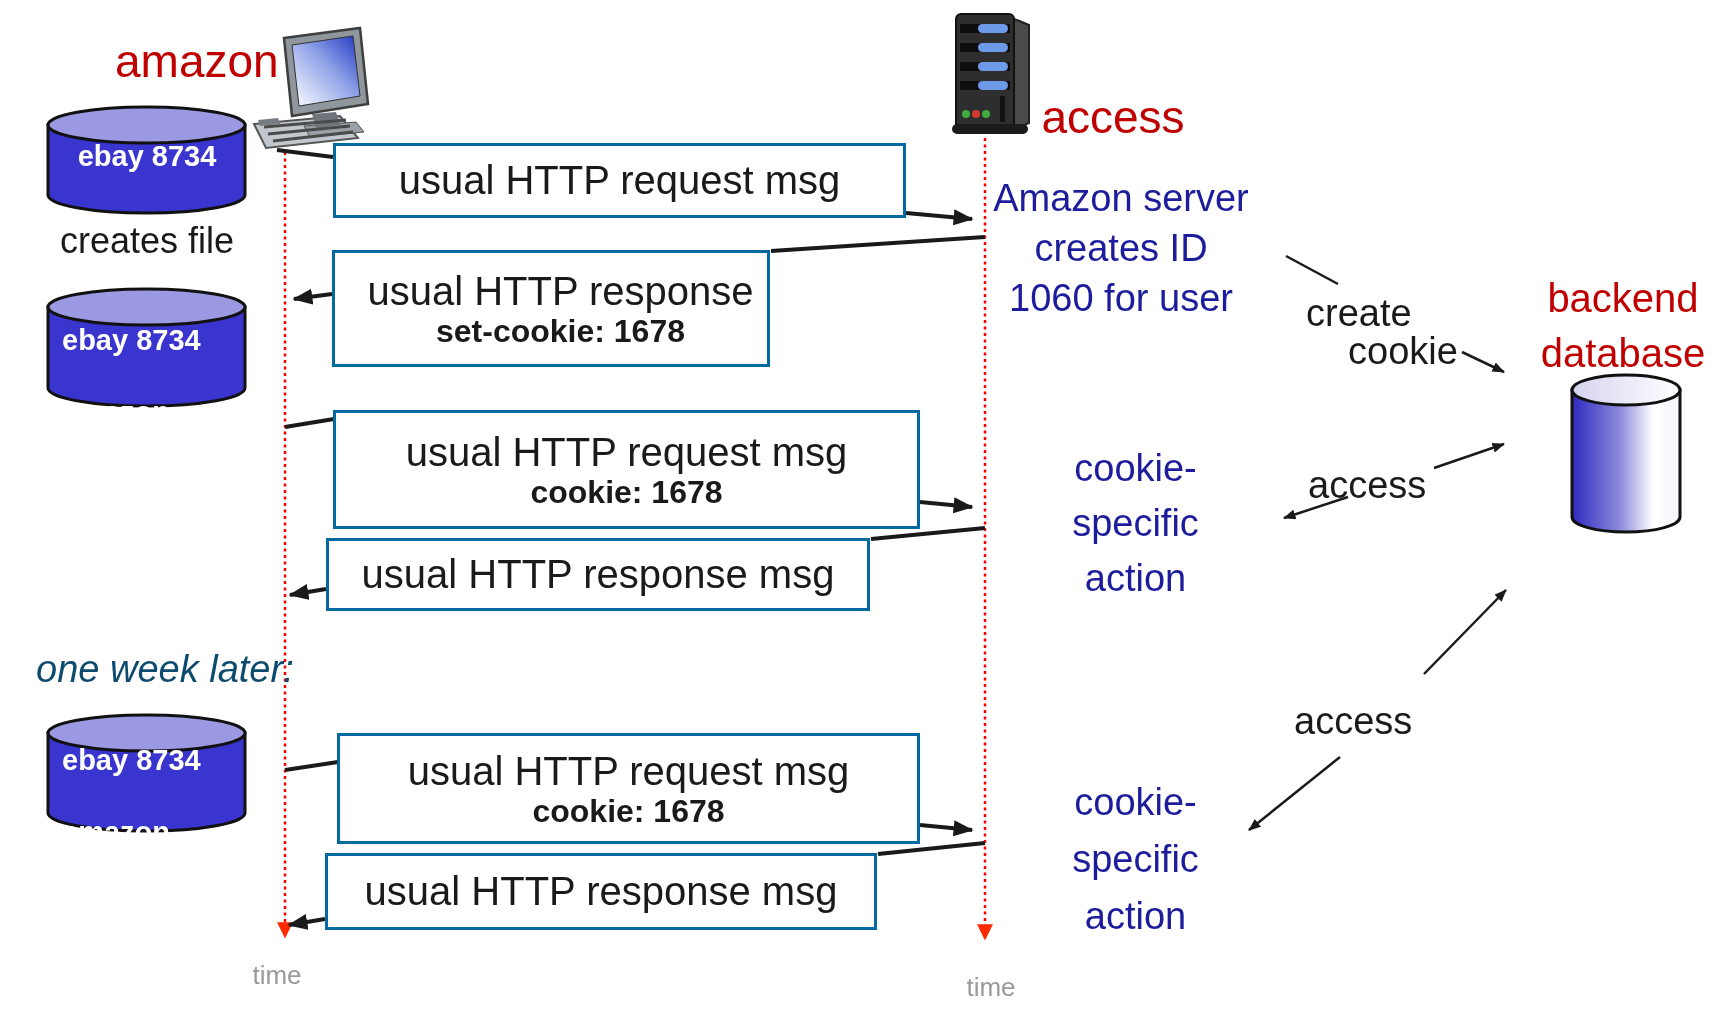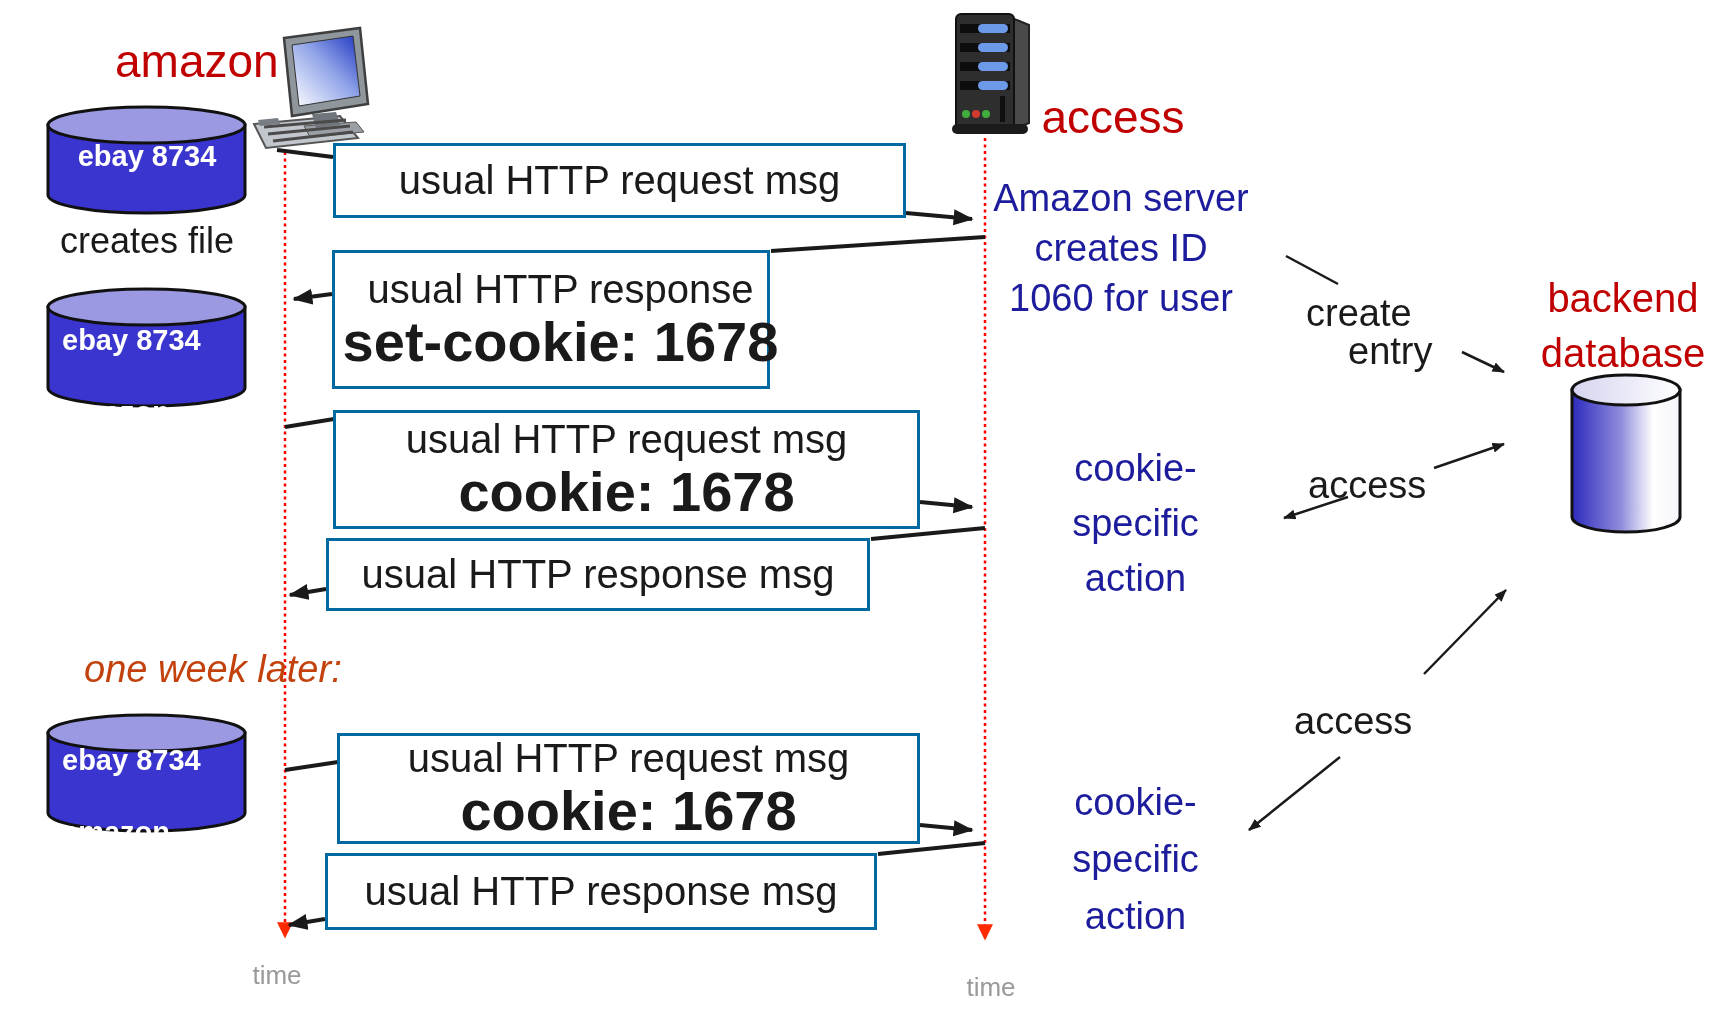--- a/index.html
+++ b/index.html
@@ -9,30 +9,30 @@
   }
   .stage svg.overlay{position:absolute;left:0;top:0;z-index:0;}
   .txt{position:absolute;z-index:2;white-space:nowrap;}
   .pre{white-space:pre-line;}
   .center{text-align:center;}
   .actor{font-size:46px;color:#c00000;}
   .note-blue{font-size:38px;line-height:50px;color:#1c1c9c;}
   .side-label{font-size:38px;color:#1a1a1a;}
   .db-label{font-size:40px;line-height:55px;color:#c00000;}
   .plain-label{font-size:36px;color:#1a1a1a;}
-  .italic-label{font-size:38px;font-style:italic;color:#c2410c;margin-left:48px;}
+  .italic-label{font-size:38px;font-style:italic;color:#0c4a6e;}
   .time-label{font-size:26px;color:#9a9a9a;}
   .jar-text{font-size:29px;font-weight:bold;color:#ffffff;line-height:36px;z-index:3;}
   .msg-box{
     position:absolute;z-index:2;background:#ffffff;border:3px solid #0369a1;
     box-sizing:border-box;display:flex;flex-direction:column;justify-content:center;
     align-items:center;
   }
   .m-line{font-size:40px;line-height:1.12;color:#1a1a1a;white-space:nowrap;}
-  .m-bold{font-size:56px;line-height:1.08;font-weight:bold;color:#1a1a1a;white-space:nowrap;}
+  .m-bold{font-size:32px;line-height:1.08;font-weight:bold;color:#1a1a1a;white-space:nowrap;}
   .life{stroke:#ff0000;stroke-width:2.5;stroke-dasharray:3 3.5;fill:none;}
   .msg{stroke:#1a1a1a;stroke-width:4;fill:none;}
   .thin{stroke:#1a1a1a;stroke-width:2.5;fill:none;}
   .cyl{stroke:#111111;stroke-width:3;}
 </style>
 </head>
 <body>
 
 <div class="stage">
 
@@ -143,21 +143,21 @@
   <div class="txt jar-text pre" style="left:62px;top:322px;width:180px;"><span>ebay 8734</span><br>
        <span>amazon 1678</span></div>
   <div class="txt jar-text pre" style="left:62px;top:742px;width:180px;"><span>ebay 8734</span><br>
        <span>amazon 1678</span></div>
 
   <div class="txt italic-label" style="left:36px;top:648px;">one week later:</div>
 
   <div class="msg-box" style="left:333px;top:143px;width:573px;height:75px;">
     <span class="m-line">usual HTTP request msg</span>
   </div>
-  <div class="msg-box" style="left:332px;top:250px;width:438px;height:139px;padding-left:19px;">
+  <div class="msg-box" style="left:332px;top:250px;width:438px;height:117px;padding-left:19px;">
     <span class="m-line">usual HTTP response</span>
     <span class="m-bold">set-cookie: 1678</span>
   </div>
   <div class="msg-box" style="left:333px;top:410px;width:587px;height:119px;">
     <span class="m-line">usual HTTP request msg</span>
     <span class="m-bold">cookie: 1678</span>
   </div>
   <div class="msg-box" style="left:326px;top:538px;width:544px;height:73px;">
     <span class="m-line">usual HTTP response msg</span>
   </div>
@@ -173,21 +173,21 @@
 creates ID
 1060 for user</div>
   <div class="txt note-blue pre center" style="left:1033px;top:441px;width:205px;line-height:55px;">cookie-
 specific
 action</div>
   <div class="txt note-blue pre center" style="left:1033px;top:774px;width:205px;line-height:57px;">cookie-
 specific
 action</div>
 
   <div class="txt side-label" style="left:1306px;top:292px;">create</div>
-  <div class="txt side-label" style="left:1348px;top:330px;">entry</div>
+  <div class="txt side-label" style="left:1348px;top:330px;">cookie</div>
   <div class="txt side-label" style="left:1308px;top:464px;">access</div>
   <div class="txt side-label" style="left:1294px;top:700px;">access</div>
 
   <div class="txt db-label pre center" style="left:1518px;top:271px;width:210px;">backend
 database</div>
 
   <div class="txt time-label center" style="left:222px;top:960px;width:110px;">time</div>
   <div class="txt time-label center" style="left:936px;top:972px;width:110px;">time</div>
 
 </div>

